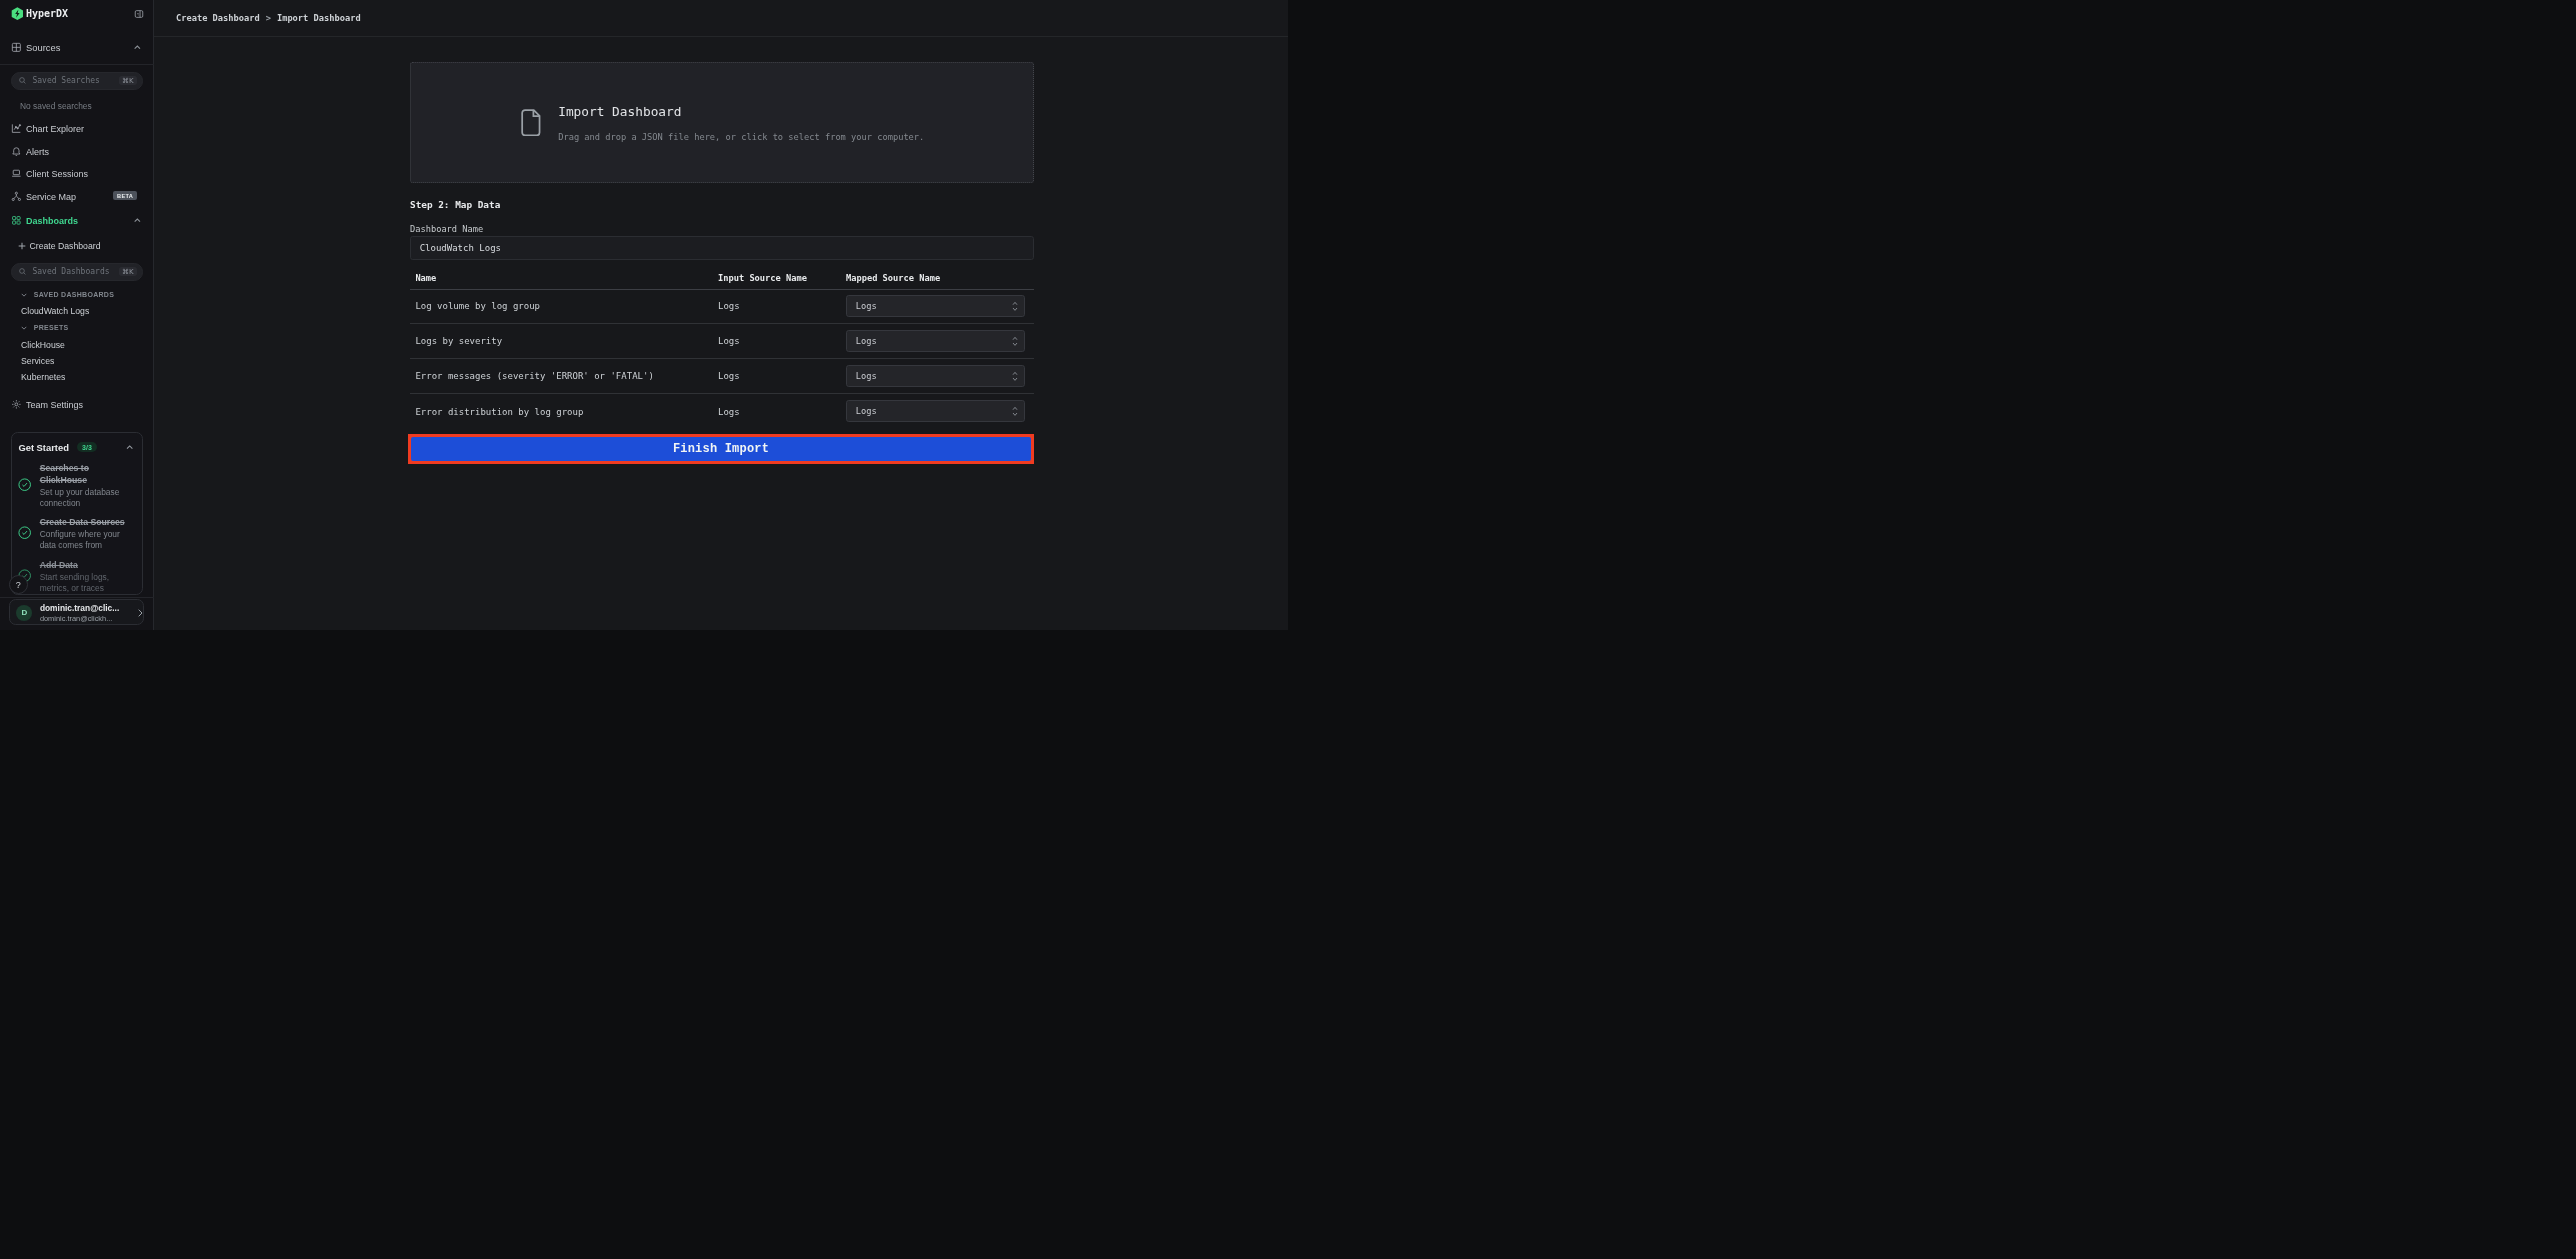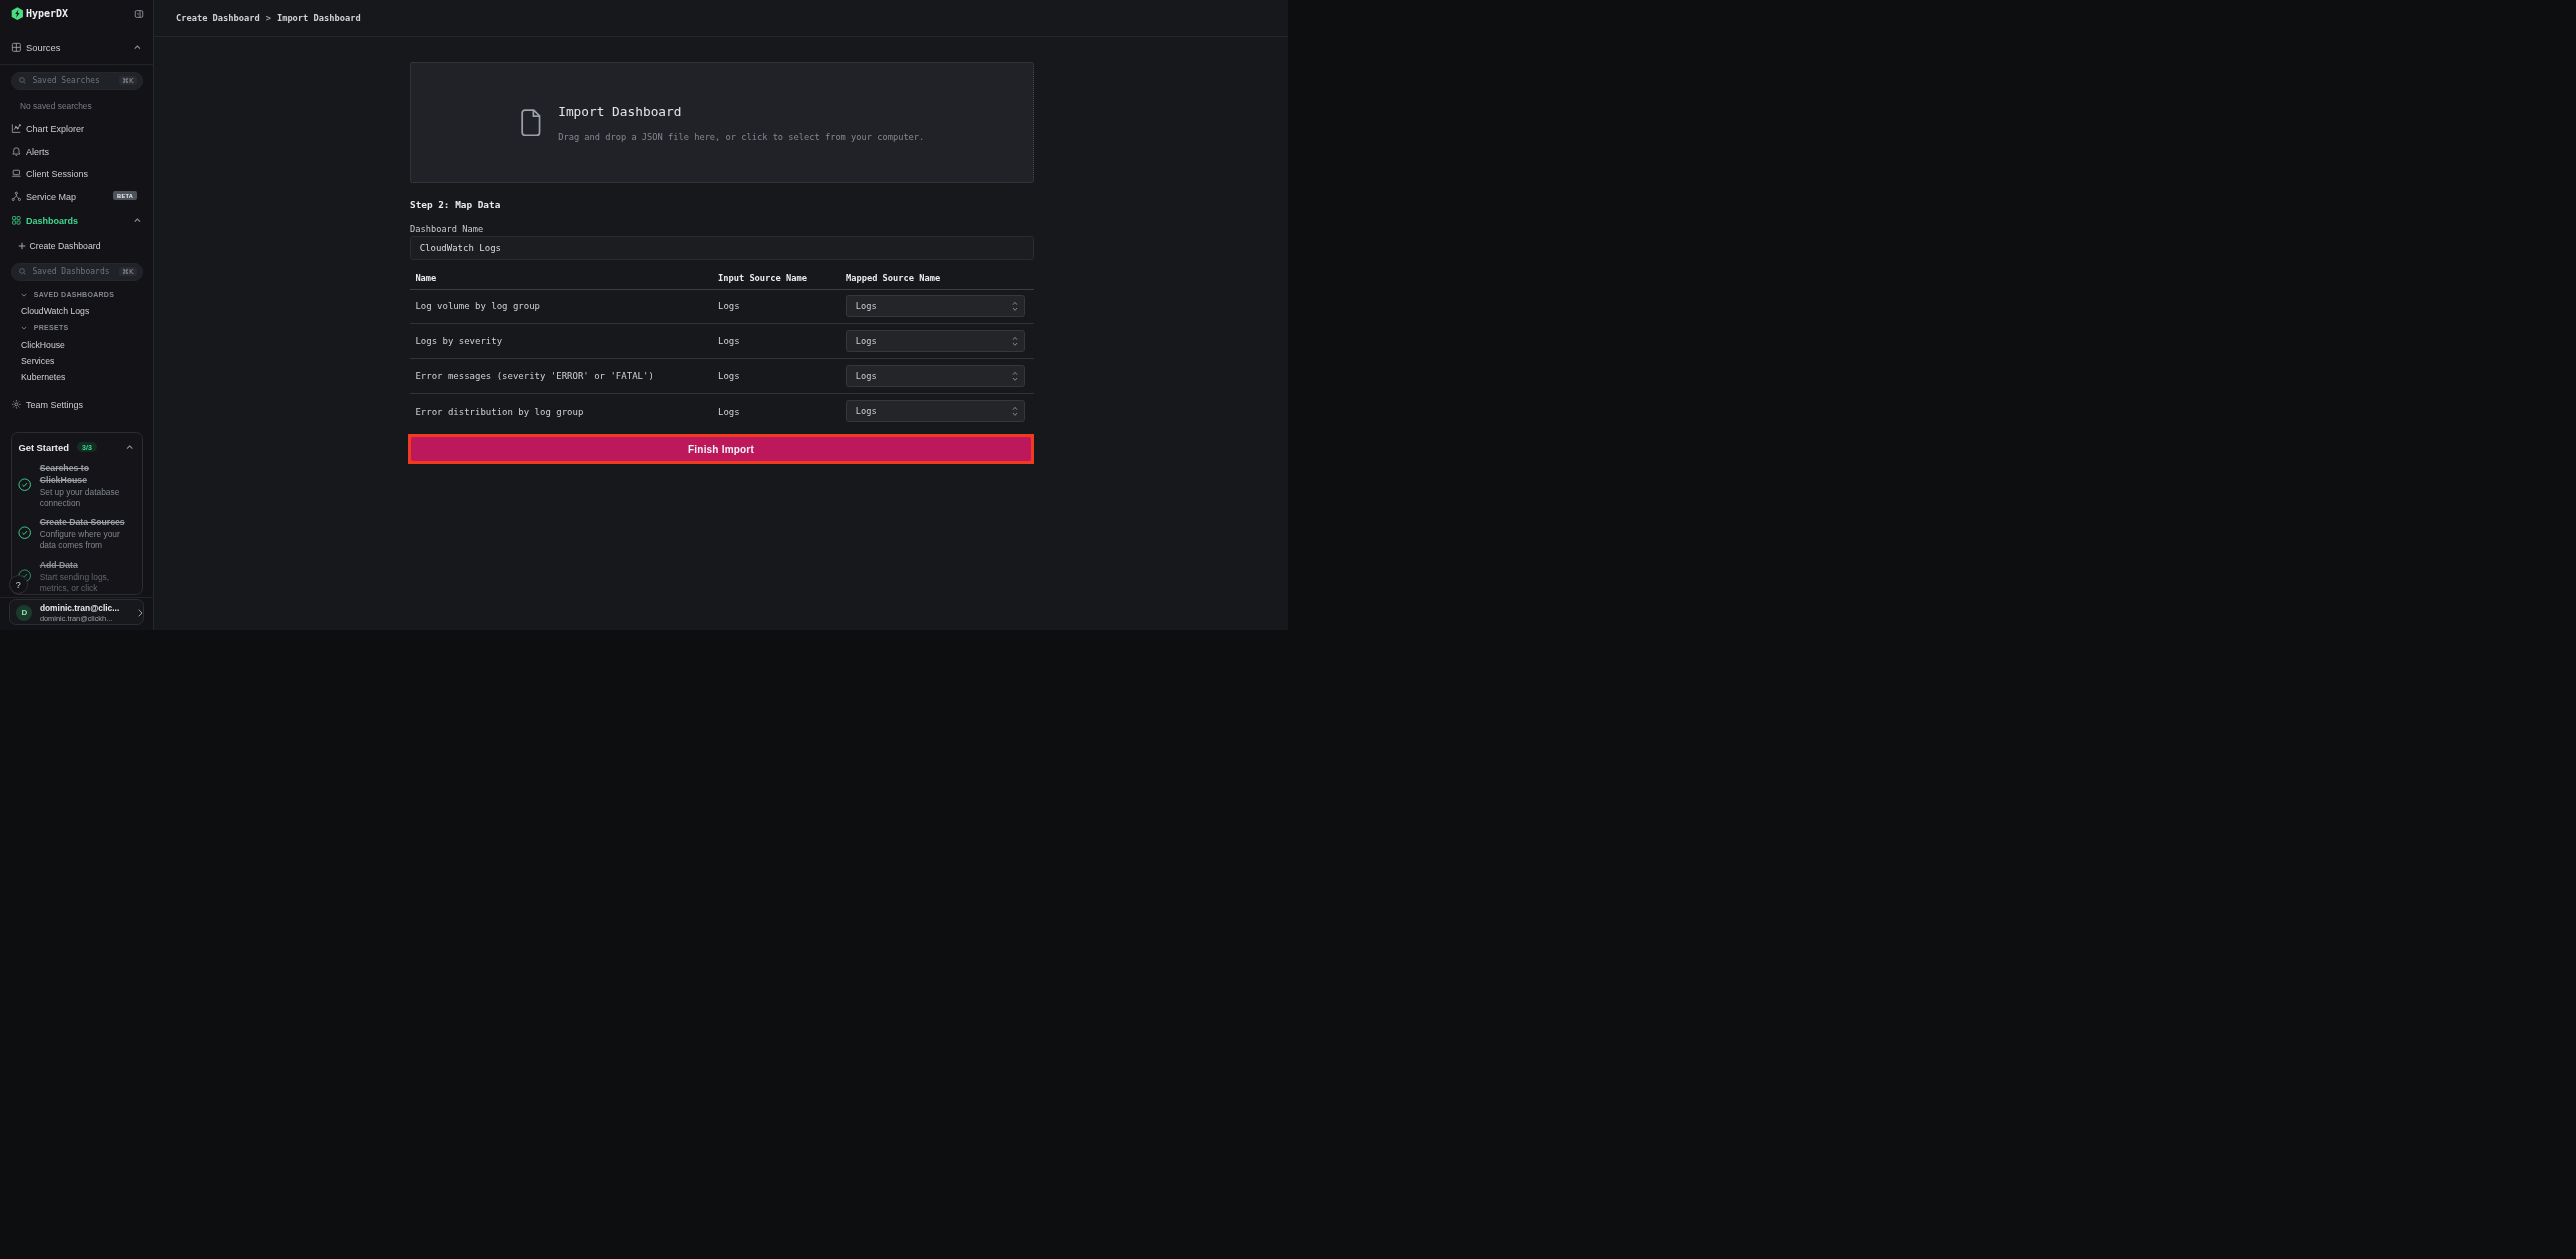--- a/index.html
+++ b/index.html
@@ -60,21 +60,21 @@
   .tbl-body{left:410px;top:289px;width:624px;}
   .tr{position:relative;width:624px;height:35px;box-sizing:border-box;}
   .tr.bb{border-bottom:0.7px solid #303236;}
   .td-name{position:absolute;left:5.4px;top:0;height:100%;display:flex;align-items:center;font-size:9px;color:#ced2d6;}
   .td-input{position:absolute;left:308px;top:0;height:100%;display:flex;align-items:center;font-size:9px;color:#ced2d6;}
   .select{position:absolute;left:436px;top:6.4px;width:179px;height:21.5px;background:#242529;border:0.7px solid #35373d;border-radius:2.7px;box-sizing:border-box;display:flex;align-items:center;}
   .select .val{font-size:8.7px;color:#c9ccd1;padding-left:8.7px;font-family:"DejaVu Sans Mono",monospace;}
   .select .carets{margin-left:auto;margin-right:6px;color:#8a8f96;display:flex;}
 
   .finish-wrap{left:408px;top:434px;width:626px;height:30px;background:#f03b21;box-sizing:border-box;padding:3.4px;}
-  .finish-btn{width:100%;height:100%;background:#be185d;border:none;border-radius:2px;color:#f2f5f4;font-family:Liberation Sans, sans-serif;font-size:10px;font-weight:bold;letter-spacing:0.2px;cursor:pointer;}
+  .finish-btn{width:100%;height:100%;background:#1d4ed8;border:none;border-radius:2px;color:#f2f5f4;font-family:Liberation Mono, monospace;font-size:12px;font-weight:bold;letter-spacing:0.2px;cursor:pointer;}
 
   svg{display:block;}
 </style>
 </head>
 <body>
 
 <div class="screen">
 
   <div class="abs sidebar">
 
@@ -274,21 +274,21 @@
       </div>
 
       <span class="gs-check" style="top:136px;opacity:.7;">
         <svg width="13.4" height="13.4" viewBox="0 0 20 20" fill="none" stroke="currentColor" stroke-width="1.4">
             <circle cx="10" cy="10" r="8.6"></circle>
             <polyline points="6.6,10.3 9,12.6 13.4,7.6"></polyline>
           </svg>
       </span>
       <div class="gs-text" style="top:126px;">
         <div class="gs-item-title" style="color:#8d9299;">Add Data</div>
-        <div class="gs-item-desc" style="color:#61666d;">Start sending logs, metrics, or click</div>
+        <div class="gs-item-desc" style="color:#61666d;">Start sending logs, metrics, or traces</div>
       </div>
     </div>
 
     <div class="abs help-circle">
       <span>?</span>
     </div>
 
     <div class="divider" style="top:597px;"></div>
 
     <div class="abs user-chip">

